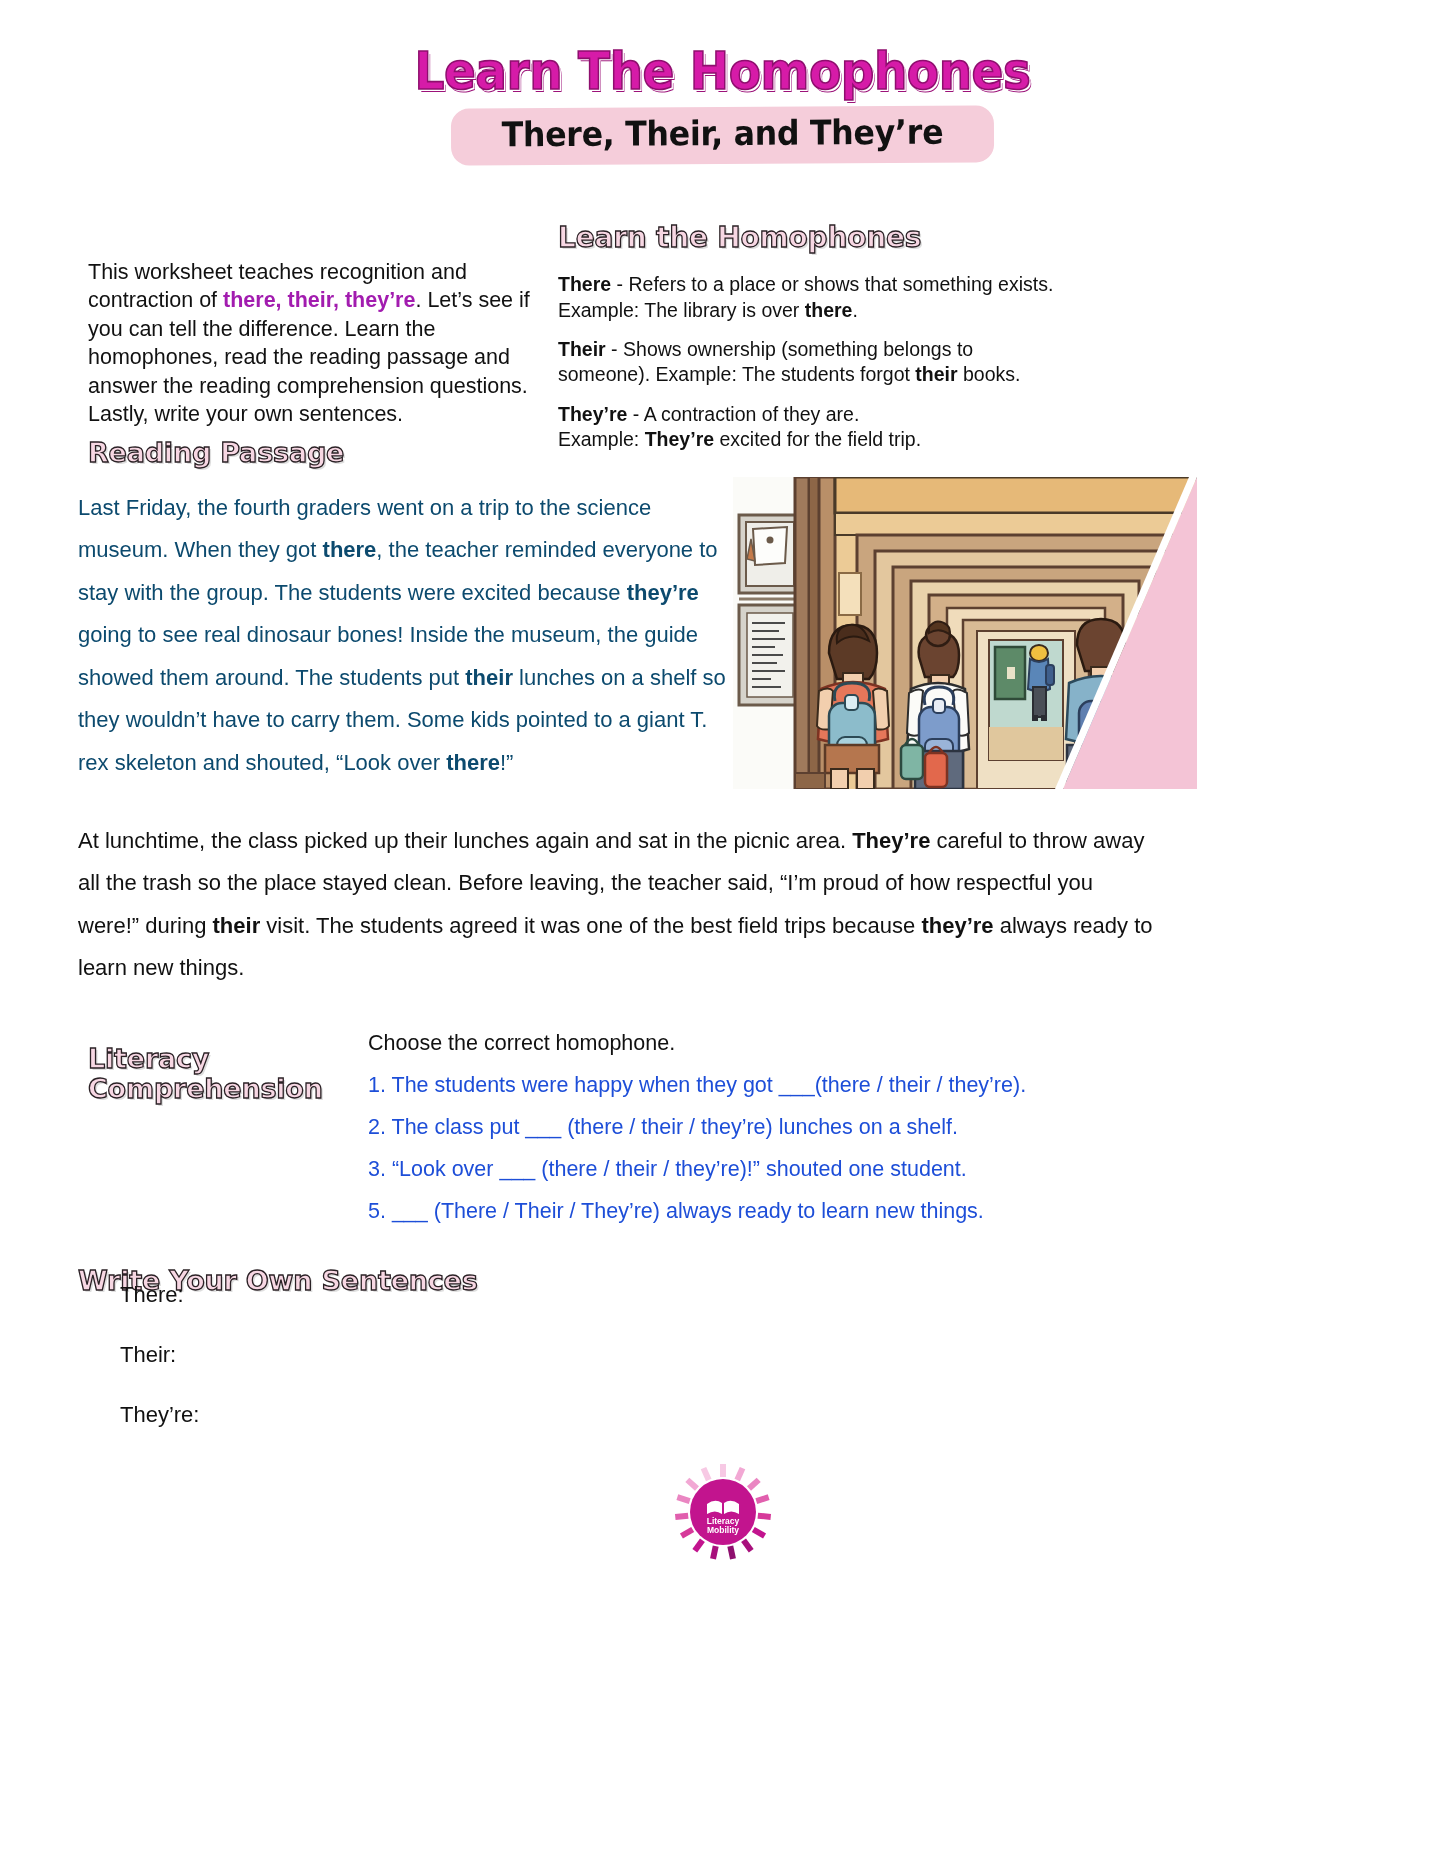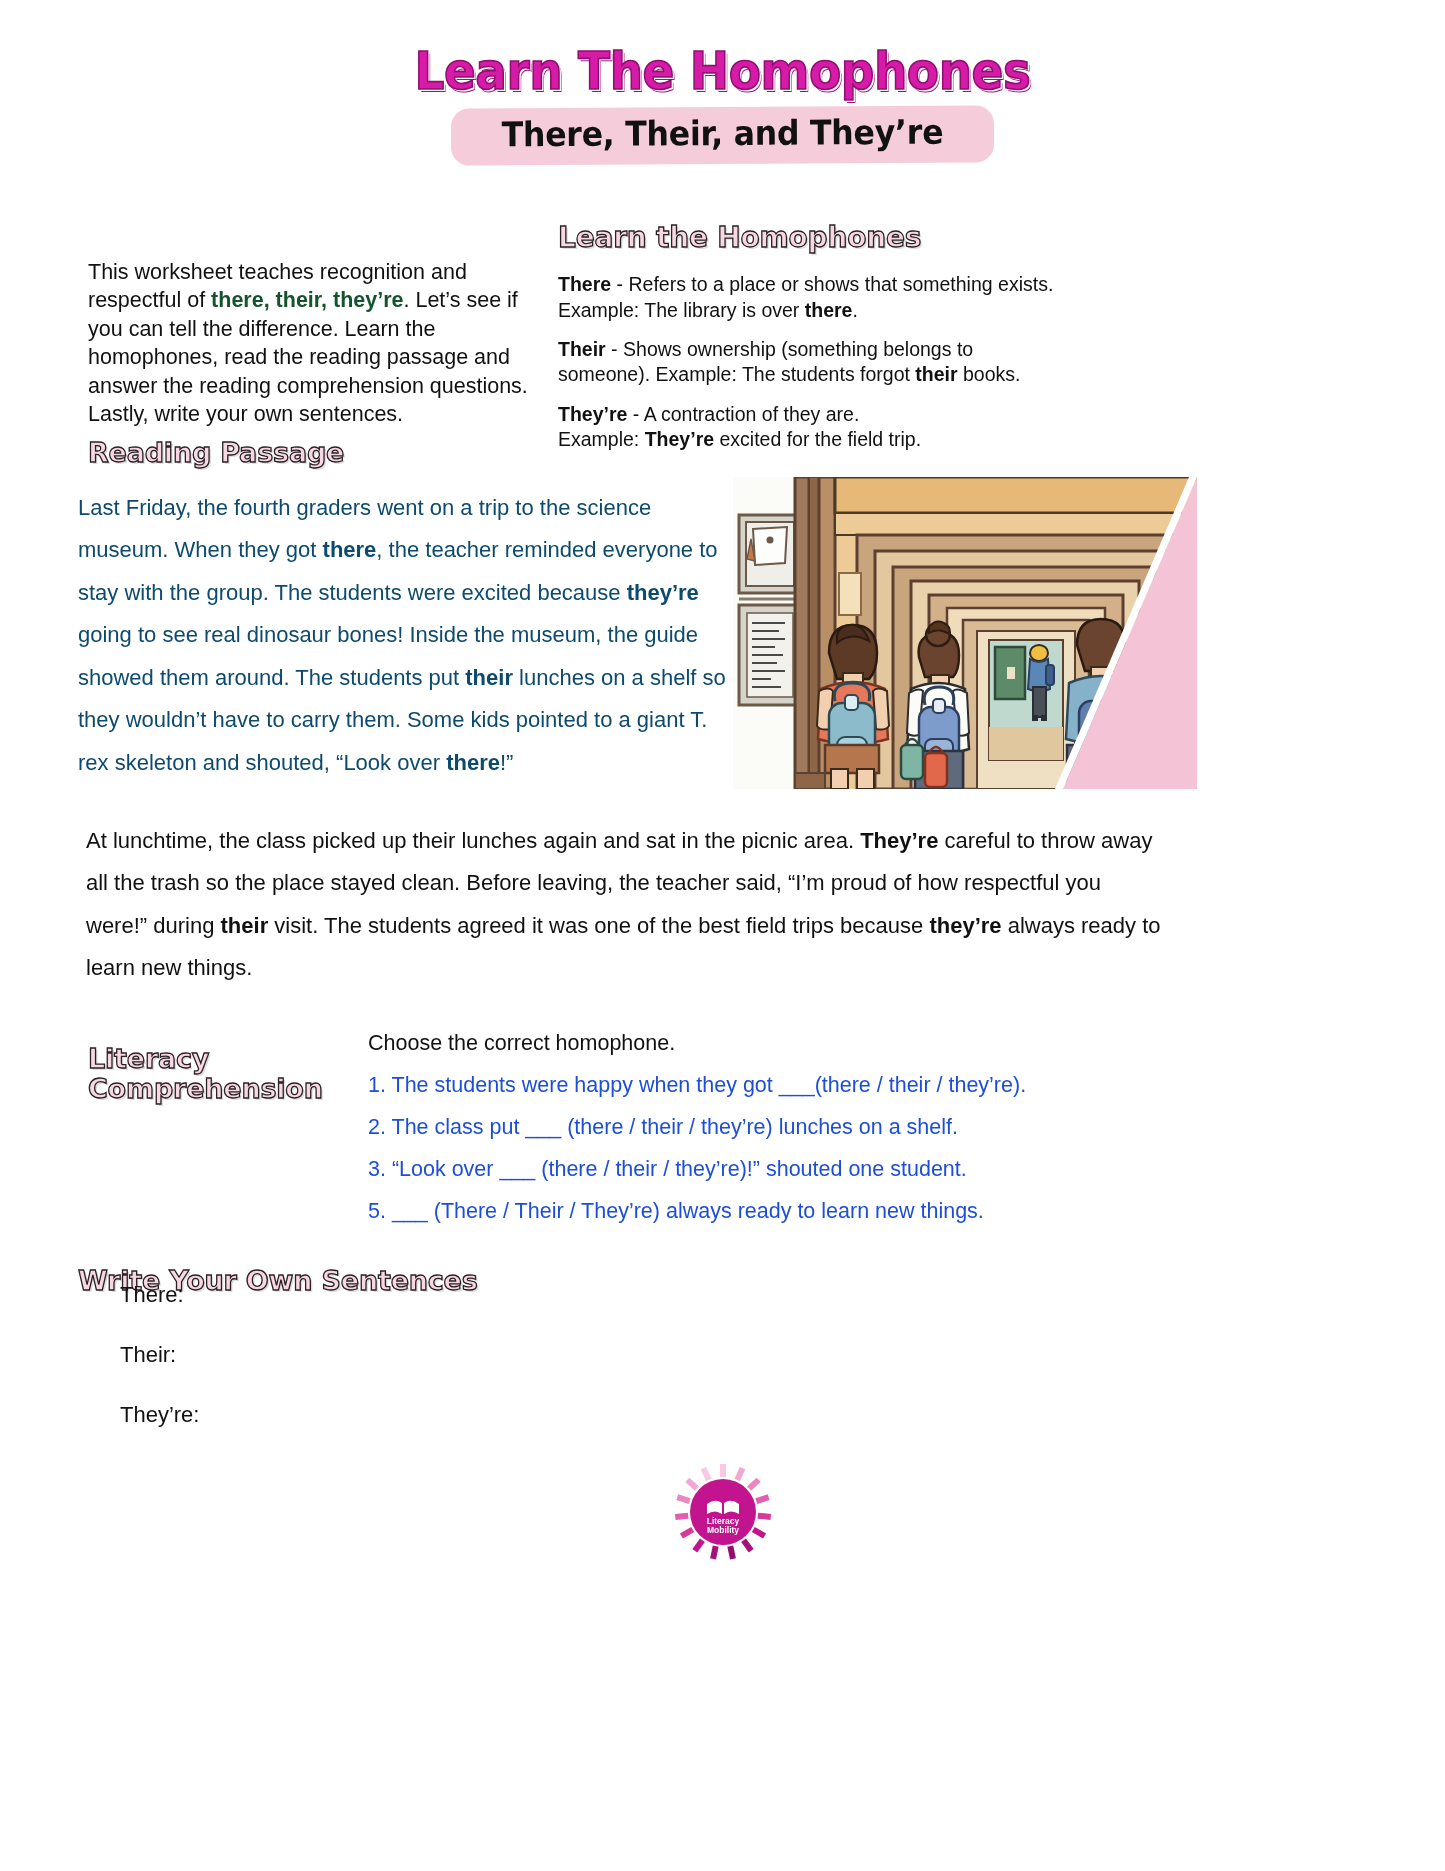--- a/index.html
+++ b/index.html
@@ -76,21 +76,21 @@
   .intro-col {
     width: 450px;
     margin-left: 88px;
     padding-top: 14px;
   }
   .intro-text {
     font-size: 21.5px;
     line-height: 1.33;
     color: #111;
   }
-  .pink-bold { color: #14532d; font-weight: 700; }
+  .pink-bold { color: #a21caf; font-weight: 700; }
 
   .defs-col {
     margin-left: 20px;
     width: 500px;
   }
   .defs-head {
     font-size: 28px;
     margin-bottom: 19px;
   }
   .def-item {
@@ -133,21 +133,20 @@
 
   
   .passage-bottom {
     position: absolute;
     top: 820px;
     left: 78px;
     width: 1080px;
     font-size: 22px;
     line-height: 1.93;
     color: #111;
-    margin-left: 8px;
   }
   .passage-bottom b { font-weight: 700; }
 
   
   .rc-head {
     position: absolute;
     top: 1044px;
     left: 88px;
     width: 270px;
     font-size: 27px;
@@ -223,21 +222,21 @@
     <div class="subtitle-banner">
       <span class="subtitle-text">There, Their, and They’re</span>
     </div>
   </div>
 </div>
 
 <div class="top-cols">
 
   <div class="intro-col">
     <p class="intro-text">
-      <span>This worksheet teaches recognition and respectful of </span><span class="pink-bold">there, their, they’re</span><span>. Let’s see if you can tell the difference. Learn the homophones, read the reading passage and answer the reading comprehension questions. Lastly, write your own sentences.</span>
+      <span>This worksheet teaches recognition and contraction of </span><span class="pink-bold">there, their, they’re</span><span>. Let’s see if you can tell the difference. Learn the homophones, read the reading passage and answer the reading comprehension questions. Lastly, write your own sentences.</span>
     </p>
   </div>
 
   <div class="defs-col">
     <div class="outline-head defs-head">Learn the Homophones</div>
 
     <div class="def-item">
       <b>There</b><span> - </span><span>Refers to a place or shows that something exists. Example: The library is over </span><b>there</b><span>.</span>
     </div>
 

